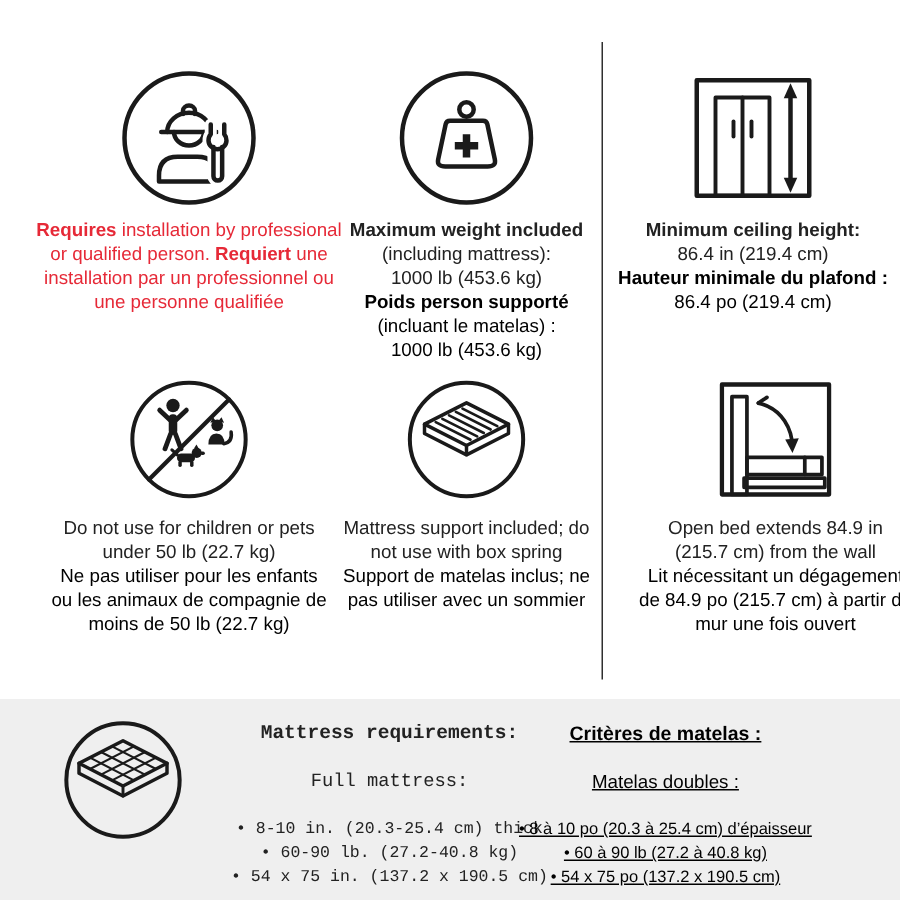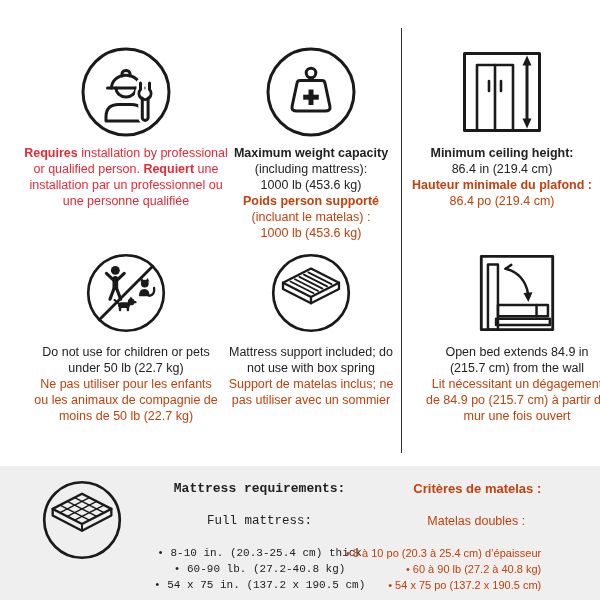--- a/index.html
+++ b/index.html
@@ -15,27 +15,27 @@
   .f1{left:21px;top:46px;width:210px;}
   .f2{left:218px;top:46px;width:186px;}
   .f3{left:403px;top:46px;width:198px;}
   .f4{left:21px;top:252px;width:210px;}
   .f5{left:218px;top:252px;width:186px;}
   .f6{left:403px;top:252px;width:228px;}
   .icon-wrap{display:flex;align-items:center;justify-content:center;}
   .f1 .icon-wrap,.f2 .icon-wrap,.f3 .icon-wrap{height:92px;margin-bottom:7px;}
   .f4 .icon-wrap,.f5 .icon-wrap,.f6 .icon-wrap{height:82px;margin-bottom:10px;}
   .bold{font-weight:700;}
-  .gray{color:#c2410c;}
+  .gray{color:#000000;}
   .pre{white-space:pre-line;}
   .red-text{color:#e62937;width:206px;margin:0 auto;}
   .panel{position:absolute;left:0;top:466px;width:600px;height:134px;background:#efefef;}
   .panel-icon-wrap{position:absolute;left:42px;top:14px;}
   .panel-en{position:absolute;left:154px;top:15px;text-align:center;font-family:Liberation Mono, monospace;}
-  .panel-fr{position:absolute;left:346px;top:15px;text-align:right;}
+  .panel-fr{position:absolute;left:346px;top:15px;text-align:center;text-decoration:underline;}
   .panel-title{font-weight:700;font-size:13px;line-height:16px;margin:0 0 10px 0;}
   .panel-sub{font-size:12.5px;line-height:16px;margin:16px;}
   .panel-bullets{font-size:11px;line-height:16px;}
 </style>
 </head>
 <body>
 
 <div class="canvas">
 
   <div class="divider"></div>
@@ -67,21 +67,21 @@
       <svg width="92" height="92" viewBox="0 0 92 92" fill="none" stroke="#1a1a1a" stroke-width="3" stroke-linecap="round" stroke-linejoin="round">
         <circle cx="46" cy="46" r="43"></circle>
         <circle cx="46" cy="27" r="4.8"></circle>
         <path d="M35 34.5 h22 q2.4 0 2.9 2.3 l5 23.5 q1 4.7 -4.8 4.7 h-28.2 q-5.8 0 -4.8 -4.7 l5 -23.5 q0.5 -2.3 2.9 -2.3 Z"></path>
         <g stroke-width="5" stroke-linecap="butt">
           <path d="M46 43.5 V59"></path>
           <path d="M38.2 51.2 H53.8"></path>
         </g>
       </svg>
     </div>
-    <div class="bold">Maximum weight capacity</div>
+    <div class="bold">Maximum weight included</div>
     <div class="pre">(including mattress):
 1000 lb (453.6 kg)</div>
     <div class="bold gray">Poids person supporté</div>
     <div class="pre gray">(incluant le matelas) :
 1000 lb (453.6 kg)</div>
   </section>
 
   <section class="feature f3">
     <div class="icon-wrap">
       <svg width="84" height="84" viewBox="0 0 84 84" fill="none" stroke="#1a1a1a" stroke-width="3" stroke-linecap="round" stroke-linejoin="round">

